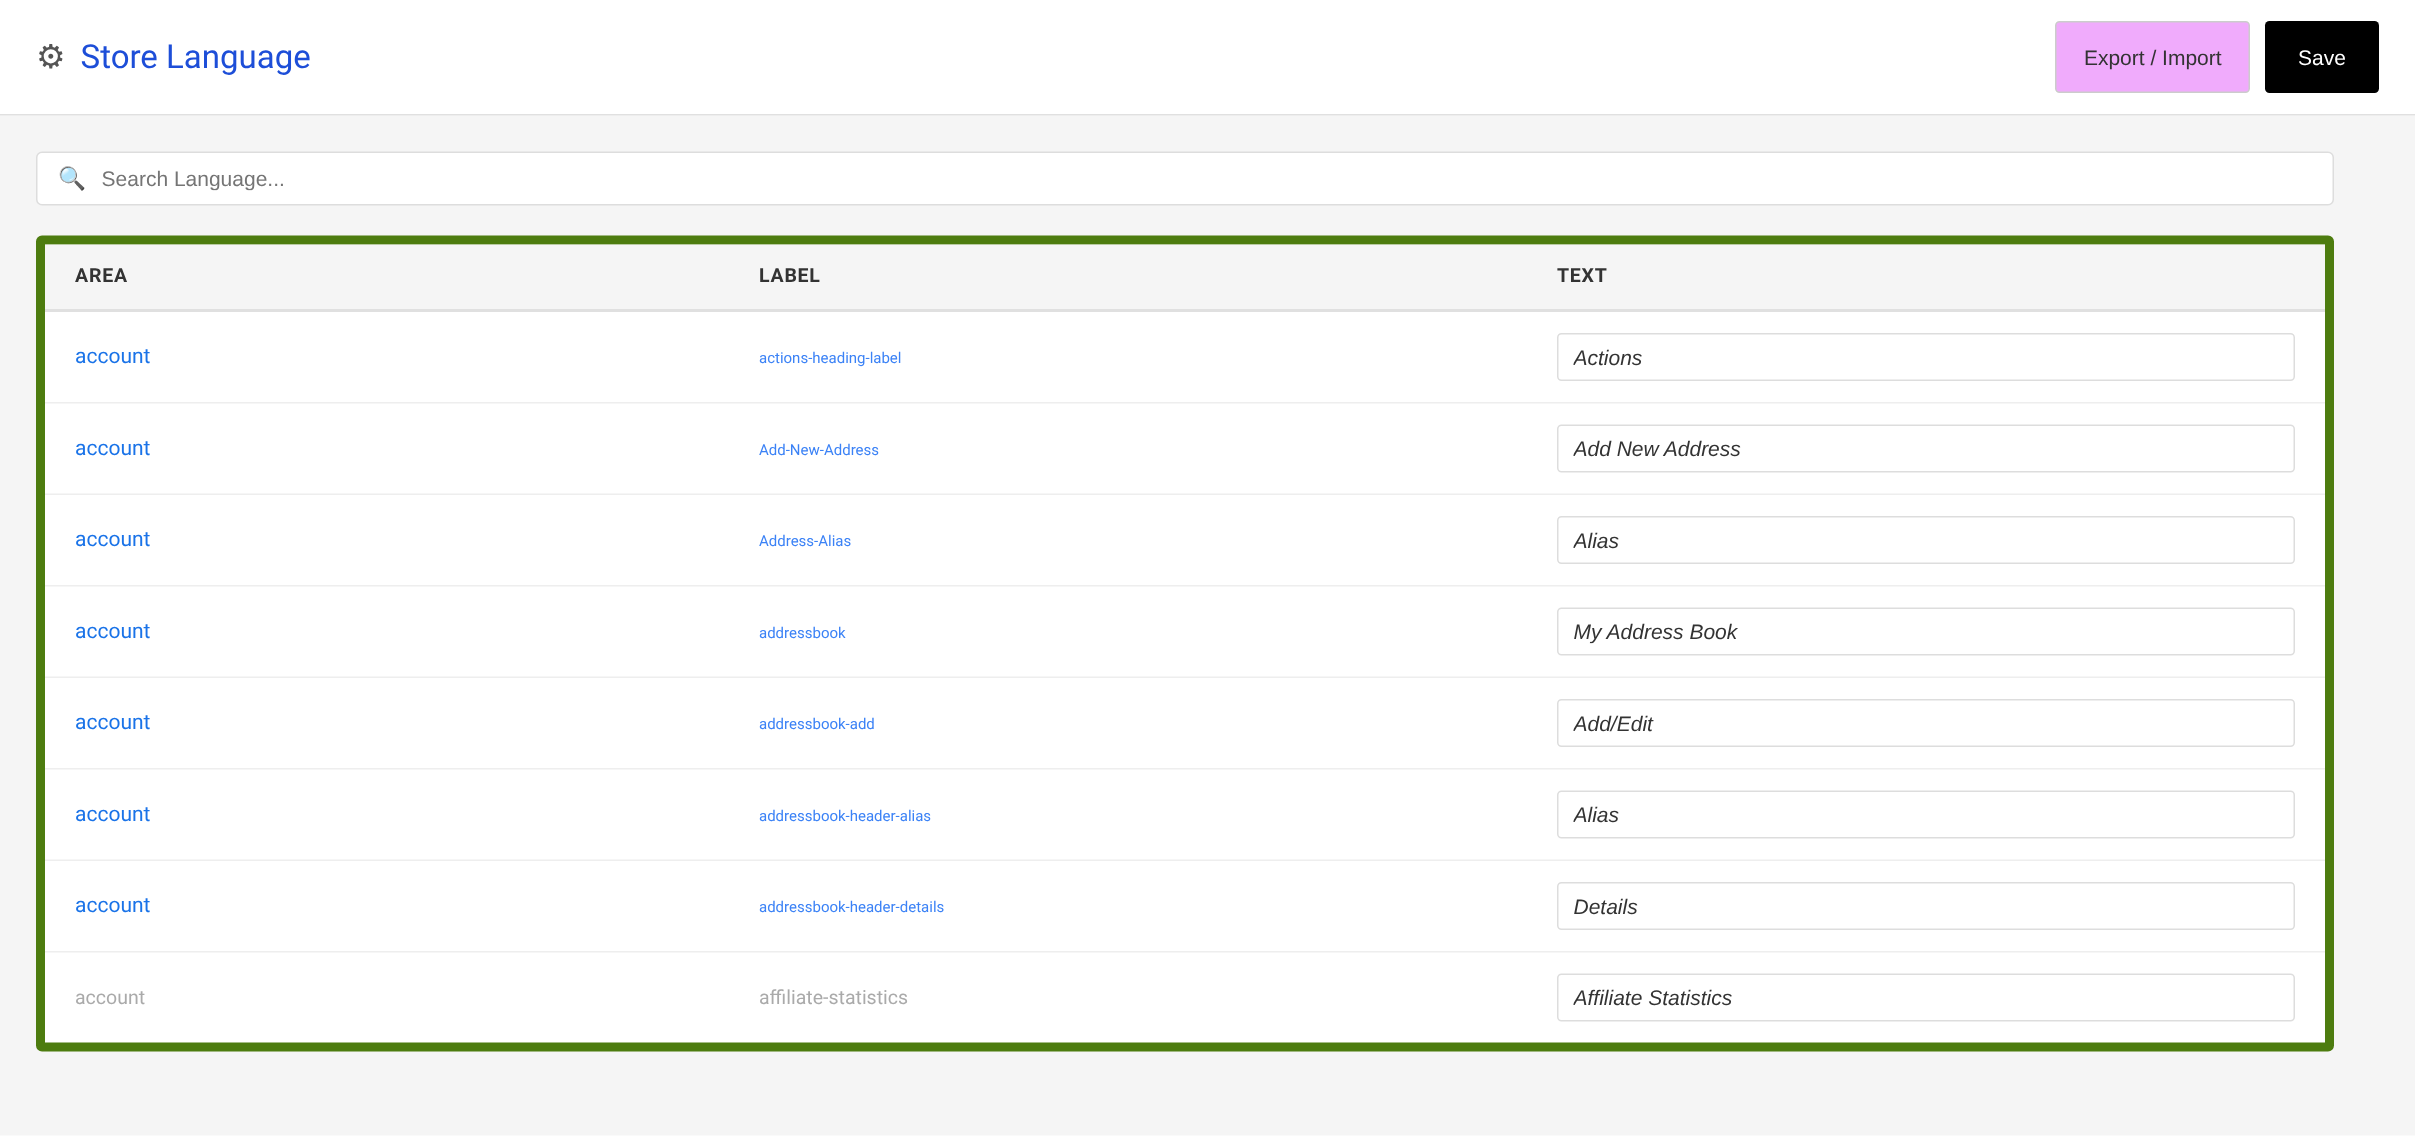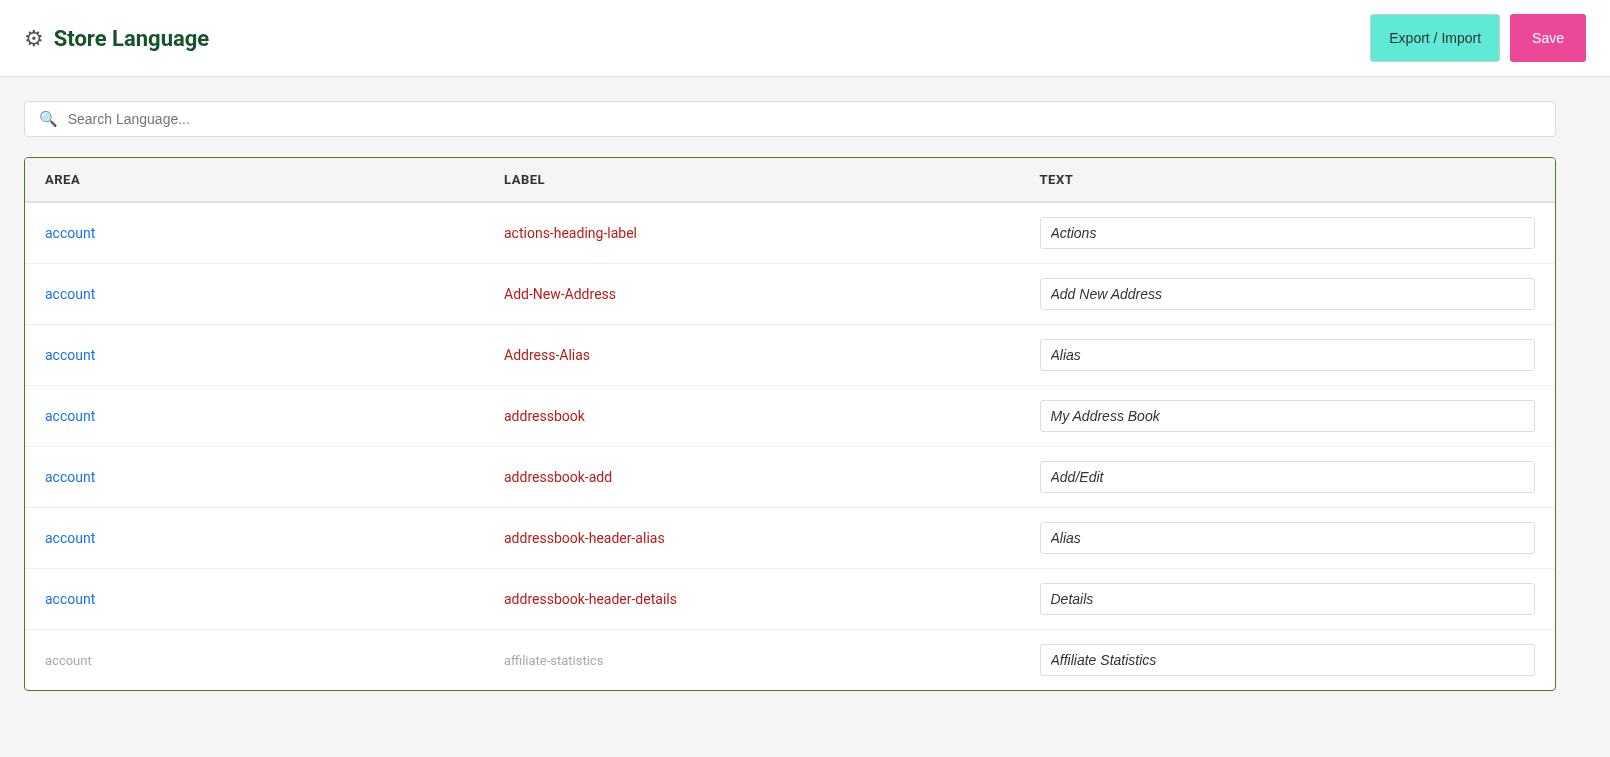--- a/index.html
+++ b/index.html
@@ -30,43 +30,43 @@
       gap: 10px;
     }
 
     .gear-icon {
       font-size: 22px;
       color: #555;
     }
 
     .page-title {
       font-size: 22px;
-      font-weight: 700;
-      color: #14532d;
+      font-weight: 400;
+      color: #1d4ed8;
     }
 
     .header-right {
       display: flex;
       gap: 10px;
     }
 
     .btn-export {
       padding: 15px 18px;
       border: 1px solid #ccc;
-      background: #5eead4;
+      background: #f0abfc;
       color: #333;
       border-radius: 3px;
       cursor: pointer;
       font-size: 14px;
     }
 
     .btn-save {
       padding: 7px 22px;
       border: none;
-      background: #ec4899;
+      background: #000000;
       color: #fff;
       border-radius: 3px;
       cursor: pointer;
       font-size: 14px;
       font-weight: 500;
     }
 
     .content {
       padding: 24px;
       max-width: 1580px;
@@ -91,21 +91,21 @@
     .search-input {
       border: none;
       outline: none;
       width: 100%;
       font-size: 14px;
       color: #4d7c0f;
     }
 
     .table-container {
       background: #fff;
-      border: 1px solid #4d7c0f;
+      border: 6px solid #4d7c0f;
       border-radius: 4px;
       overflow: hidden;
     }
 
     .table {
       width: 100%;
       border-collapse: collapse;
     }
 
     .table thead tr {
@@ -149,22 +149,22 @@
       vertical-align: middle;
     }
 
     .area-link {
       color: #1a73e8;
       text-decoration: none;
       font-size: 14px;
     }
 
     .label-text {
-      color: #b91c1c;
-      font-size: 14px;
+      color: #3b82f6;
+      font-size: 10px;
     }
 
     .text-input {
       width: 100%;
       border: 1px solid #ddd;
       border-radius: 3px;
       padding: 7px 10px;
       font-size: 14px;
       color: #333;
       outline: none;

